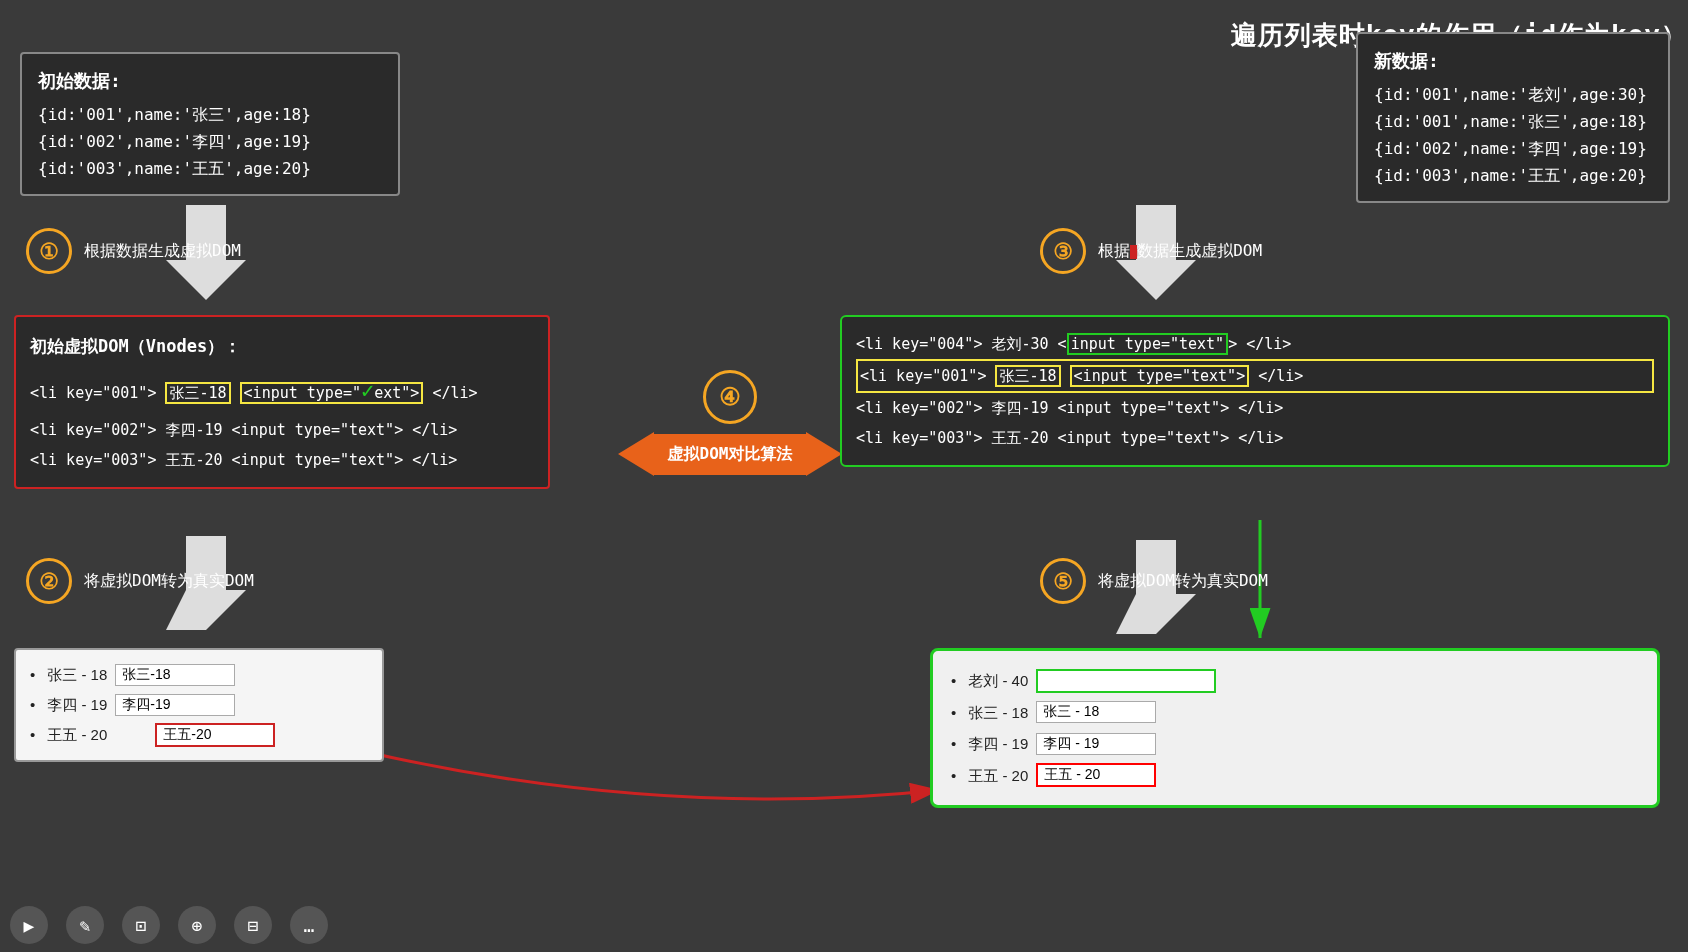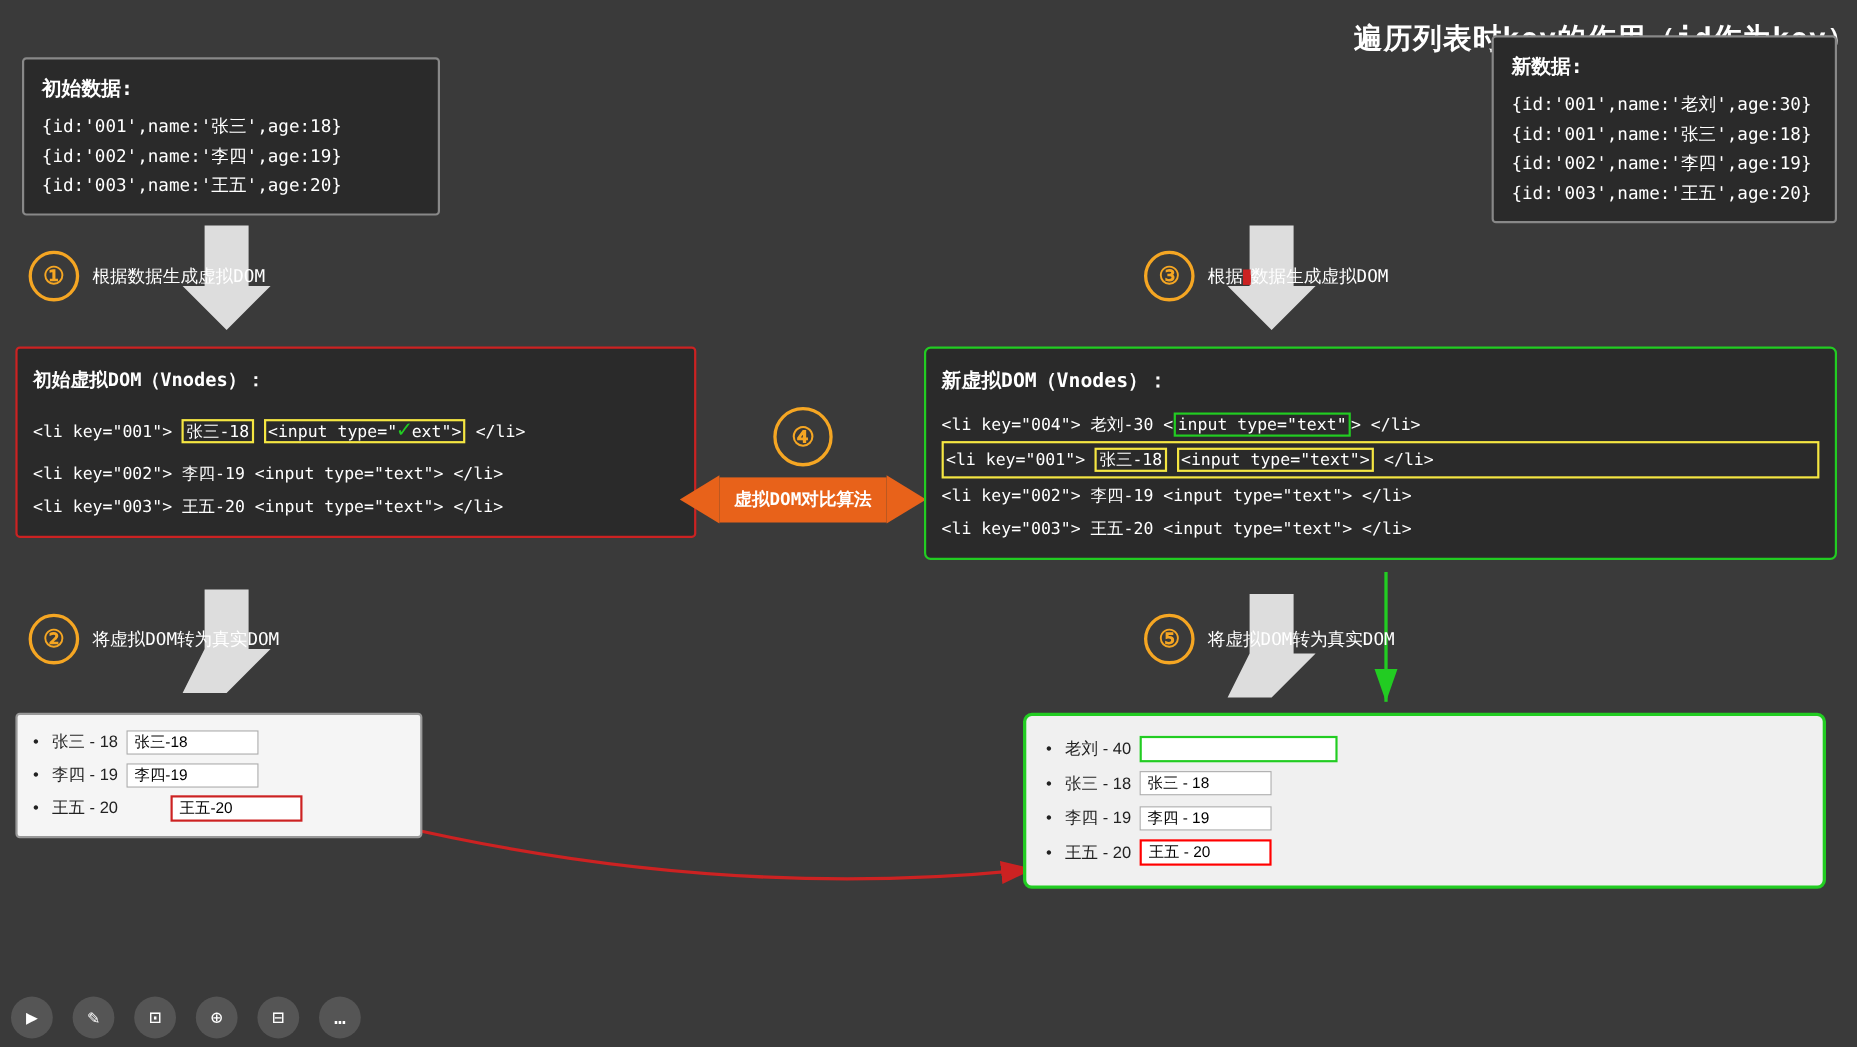--- a/index.html
+++ b/index.html
@@ -282,21 +282,21 @@
 </div>
 <div class="step-label" style="top:241px; left:1098px;">
   根据<span style="color:#cc2222; background:#cc2222; font-size:12px;">■</span>数据生成虚拟DOM
 </div>
 
 <div class="step-circle" style="top:558px; left:1040px;">
   <span>⑤</span>
 </div>
 <div class="step-label" style="top:571px; left:1098px;">将虚拟DOM转为真实DOM</div>
 
-<div class="vdom-box" style="top:315px; left:14px; width:619px;">
+<div class="vdom-box" style="top:315px; left:14px; width:536px;">
   <div class="box-label">初始虚拟DOM（Vnodes）：</div>
 
   <div style="margin-bottom:2px;">
     &lt;li key="001"&gt; <span class="hl-yellow">张三-18</span> <span class="hl-yellow">&lt;input type="<span class="checkmark">✓</span>ext"&gt;</span> &lt;/li&gt;
   </div>
   <div>
     &lt;li key="002"&gt; 李四-19 &lt;input type="text"&gt; &lt;/li&gt;
   </div>
   <div>
     &lt;li key="003"&gt; 王五-20 &lt;input type="text"&gt; &lt;/li&gt;
@@ -310,21 +310,20 @@
   </div>
 
   <div style="display:flex; align-items:center; gap:0;">
     <div style="width:0;height:0;border-top:22px solid transparent;border-bottom:22px solid transparent;border-right:36px solid #e8621a;"></div>
     <div style="background:#e8621a; color:#fff; font-size:16px; font-weight:bold; padding:10px 14px; white-space:nowrap;">虚拟DOM对比算法</div>
     <div style="width:0;height:0;border-top:22px solid transparent;border-bottom:22px solid transparent;border-left:36px solid #e8621a;"></div>
   </div>
 </div>
 
 <div class="new-vdom-box" style="top:315px; left:840px; width:830px;">
-  <div style="font-size:18px;font-weight:bold;color:#fff;margin-bottom:6px;">新虚拟DOM（Vnodes）：</div>
   
   <div>
     &lt;li key="004"&gt; 老刘-30 &lt;<span class="hl-green">input type="text"</span>&gt; &lt;/li&gt;
   </div>
   
   <div style="border:2px solid #f5e642; display:inline-block; width:100%; padding:0 2px;">
     &lt;li key="001"&gt; <span class="hl-yellow">张三-18</span> <span class="hl-yellow">&lt;input type="text"&gt;</span> &lt;/li&gt;
   </div>
   <div>
     &lt;li key="002"&gt; 李四-19 &lt;input type="text"&gt; &lt;/li&gt;

